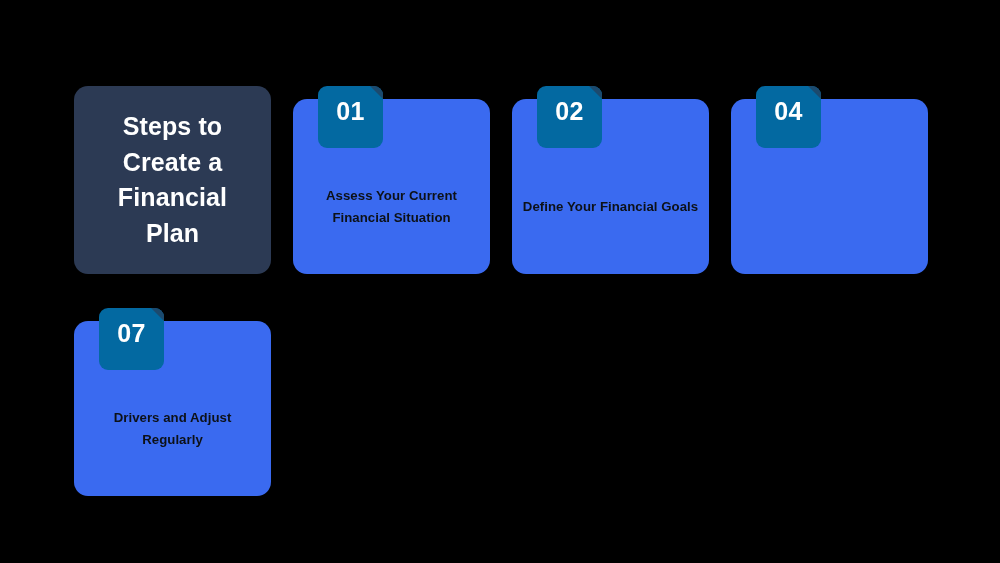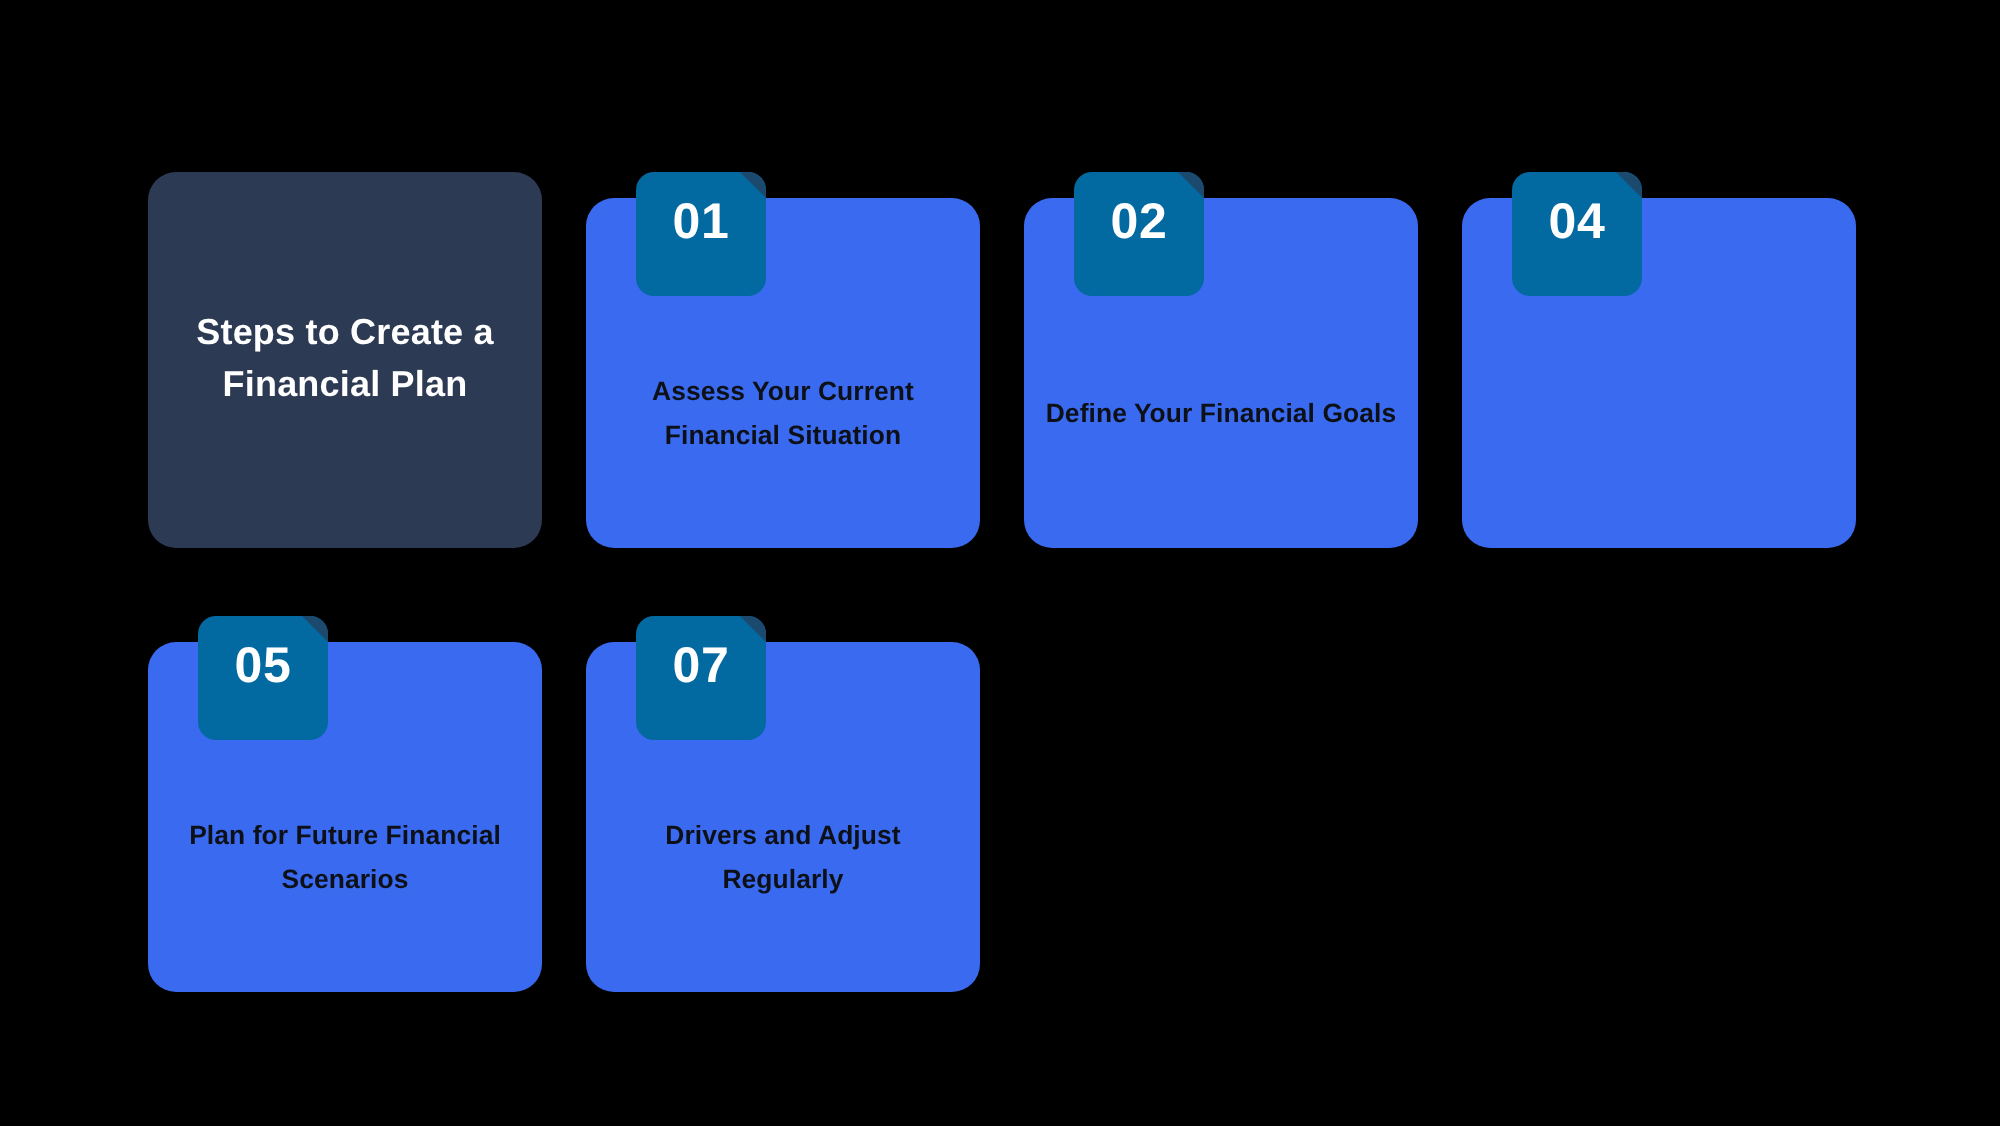--- a/index.html
+++ b/index.html
@@ -41,21 +41,21 @@
     background: #2c3a54;
     border-radius: 14px;
     display: flex;
     align-items: center;
     justify-content: center;
     padding: 0 14px;
     box-sizing: border-box;
   }
   .title-card .title-text {
     color: #ffffff;
-    font-size: 18px;
+    font-size: 25px;
     font-weight: bold;
     line-height: 1.42;
     text-align: center;
     letter-spacing: 0.1px;
   }
 
   
   .step-card {
     position: relative;
   }
@@ -174,29 +174,20 @@
 
     <div class="step-card">
       <div class="card-foot"></div>
       <div class="card-body"></div>
       <div class="card-badge">
         <div class="badge-fold"></div>
         <div class="badge-num">04</div>
       </div>
     </div>
 
-    <div class="step-card">
-      <div class="card-foot"></div>
-      <div class="card-body"></div>
-      <div class="card-badge">
-        <div class="badge-fold"></div>
-        <div class="badge-num">05</div>
-      </div>
-      <div class="card-text">Plan for Future Financial Scenarios</div>
-    </div>
 
 
     <div class="step-card">
       <div class="card-foot"></div>
       <div class="card-body"></div>
       <div class="card-badge">
         <div class="badge-fold"></div>
         <div class="badge-num">07</div>
       </div>
       <div class="card-text">Drivers and Adjust Regularly</div>

